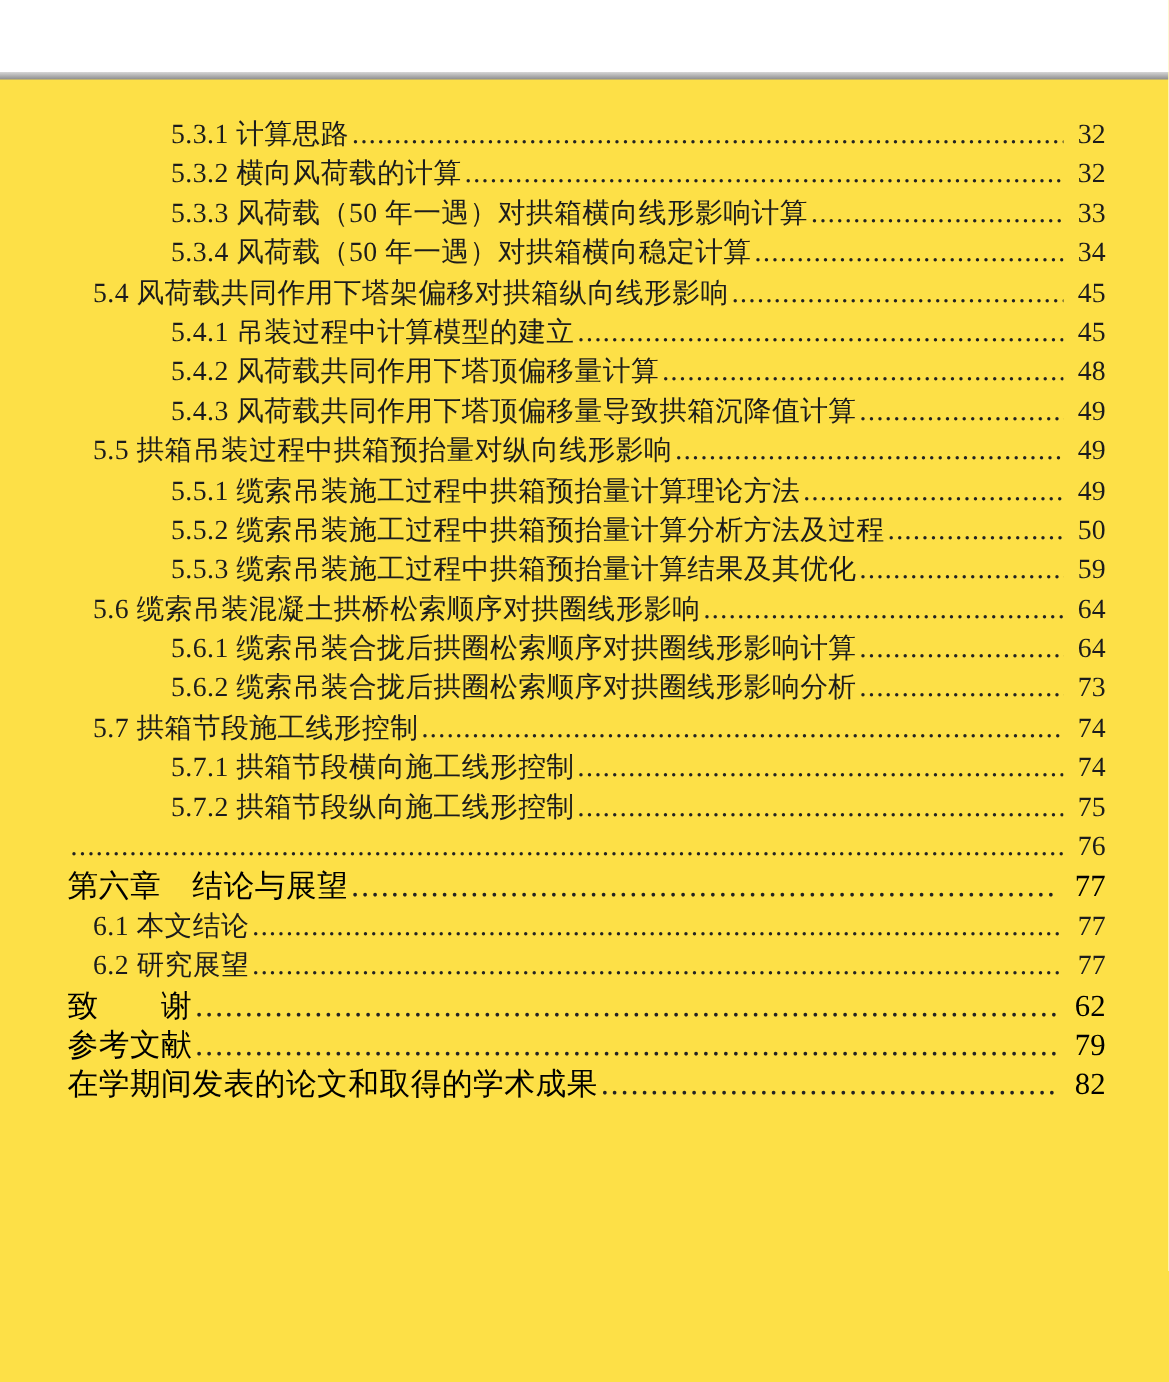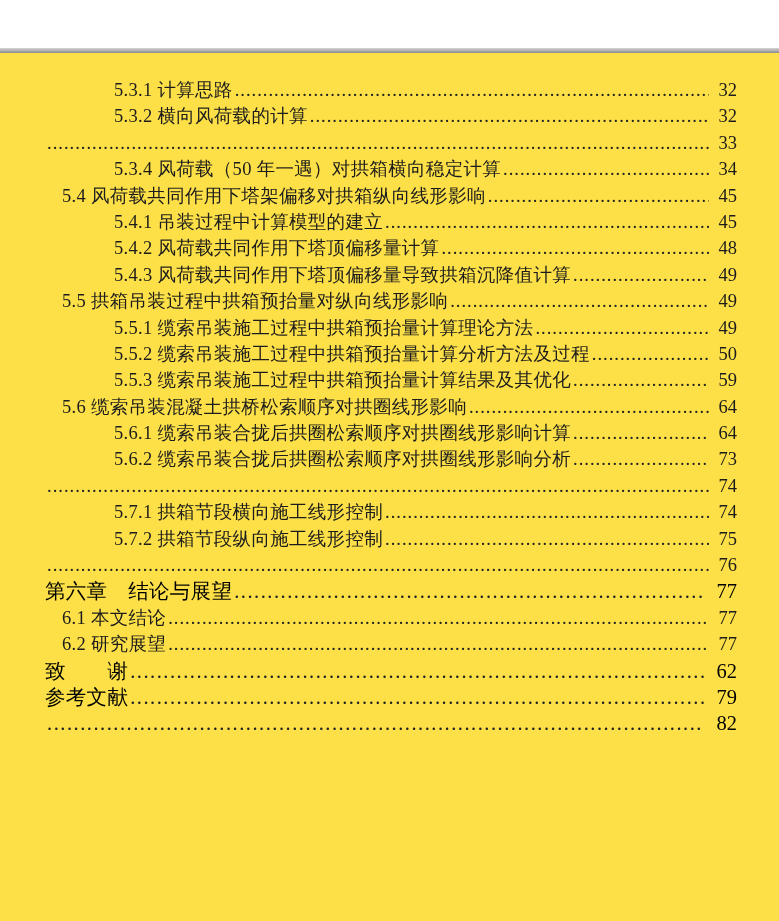--- a/index.html
+++ b/index.html
@@ -76,20 +76,21 @@
         <span class="label">5.3.1 计算思路</span>
         <span class="dots">............................................................................................................................................................................................................................</span>
         <span class="pagenum">32</span>
       </div>
       <div class="toc-row lvl3">
         <span class="label">5.3.2 横向风荷载的计算</span>
         <span class="dots">............................................................................................................................................................................................................................</span>
         <span class="pagenum">32</span>
       </div>
       <div class="toc-row lvl3">
+        <span class="label">5.3.3 风荷载（50 年一遇）对拱箱横向线形影响计算</span>
         <span class="dots">............................................................................................................................................................................................................................</span>
         <span class="pagenum">33</span>
       </div>
       <div class="toc-row lvl3">
         <span class="label">5.3.4 风荷载（50 年一遇）对拱箱横向稳定计算</span>
         <span class="dots">............................................................................................................................................................................................................................</span>
         <span class="pagenum">34</span>
       </div>
       <div class="toc-row lvl2">
         <span class="label">5.4 风荷载共同作用下塔架偏移对拱箱纵向线形影响</span>
@@ -140,20 +141,21 @@
         <span class="label">5.6.1 缆索吊装合拢后拱圈松索顺序对拱圈线形影响计算</span>
         <span class="dots">............................................................................................................................................................................................................................</span>
         <span class="pagenum">64</span>
       </div>
       <div class="toc-row lvl3">
         <span class="label">5.6.2 缆索吊装合拢后拱圈松索顺序对拱圈线形影响分析</span>
         <span class="dots">............................................................................................................................................................................................................................</span>
         <span class="pagenum">73</span>
       </div>
       <div class="toc-row lvl2">
+        <span class="label">5.7 拱箱节段施工线形控制</span>
         <span class="dots">............................................................................................................................................................................................................................</span>
         <span class="pagenum">74</span>
       </div>
       <div class="toc-row lvl3">
         <span class="label">5.7.1 拱箱节段横向施工线形控制</span>
         <span class="dots">............................................................................................................................................................................................................................</span>
         <span class="pagenum">74</span>
       </div>
       <div class="toc-row lvl3">
         <span class="label">5.7.2 拱箱节段纵向施工线形控制</span>
@@ -183,17 +185,18 @@
         <span class="label">致　　谢</span>
         <span class="dots">............................................................................................................................................................................................................................</span>
         <span class="pagenum">62</span>
       </div>
       <div class="toc-row lvl1">
         <span class="label">参考文献</span>
         <span class="dots">............................................................................................................................................................................................................................</span>
         <span class="pagenum">79</span>
       </div>
       <div class="toc-row lvl1">
+        <span class="label">在学期间发表的论文和取得的学术成果</span>
         <span class="dots">............................................................................................................................................................................................................................</span>
         <span class="pagenum">82</span>
       </div>
     </div>
 </div>
 
 </body></html>

